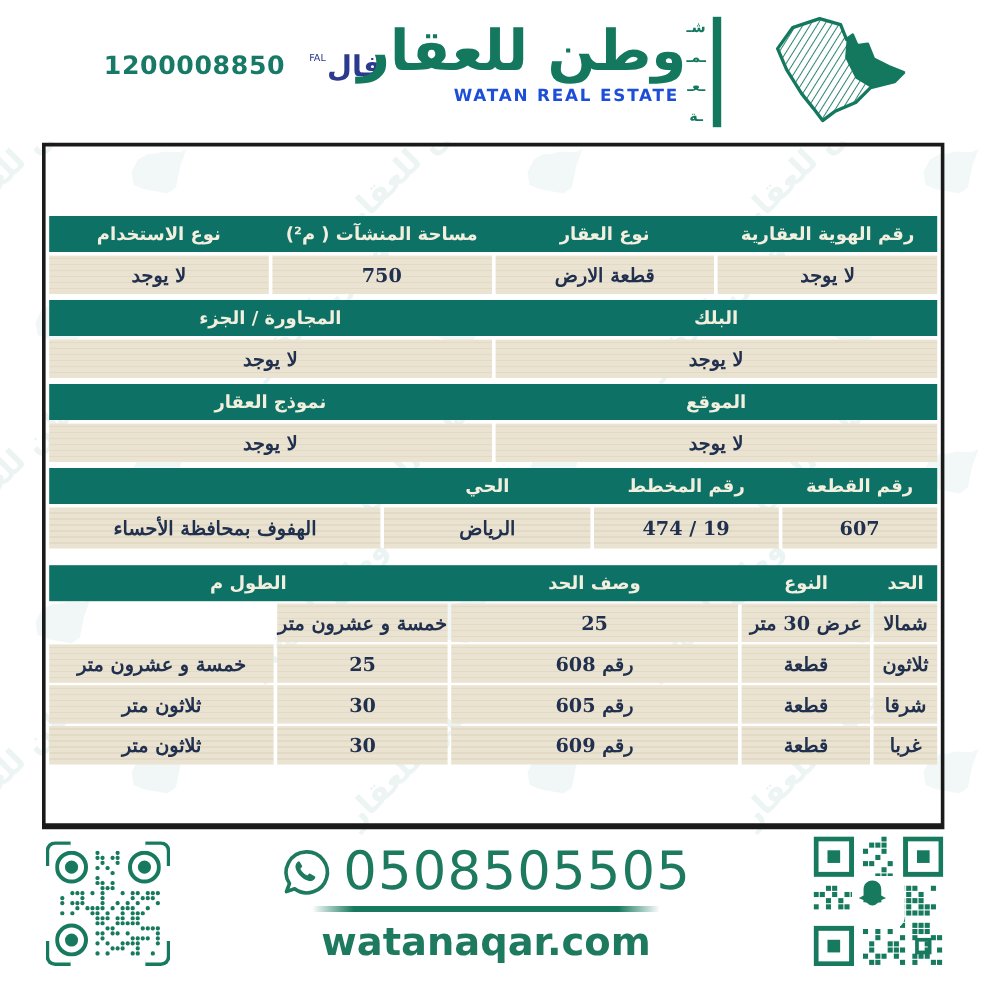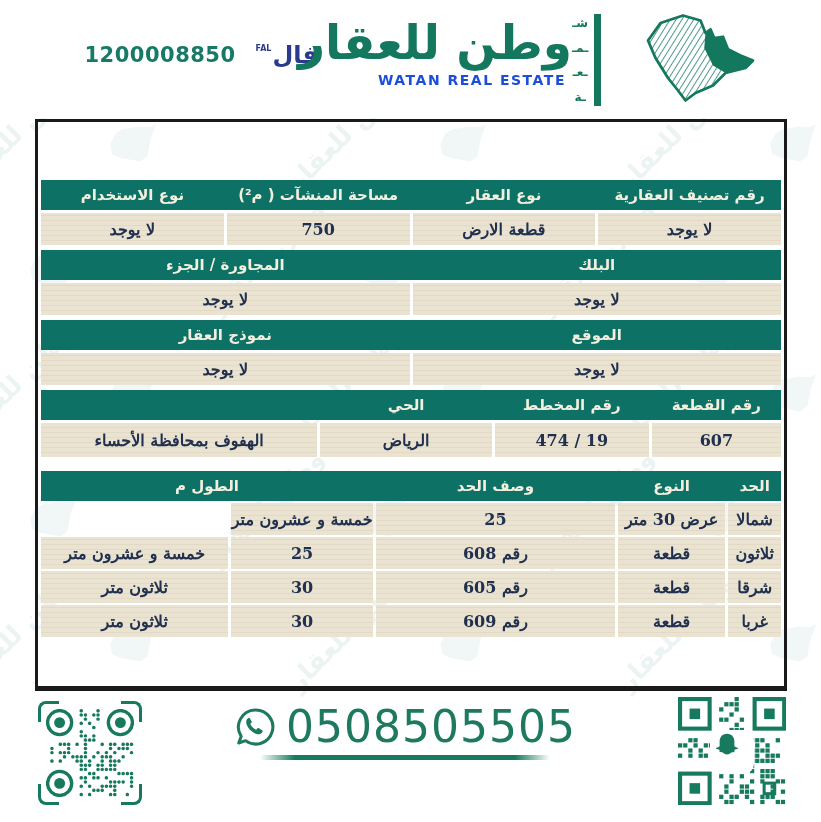--- a/index.html
+++ b/index.html
@@ -6,21 +6,21 @@
   body{
     width:821px;height:822px;position:relative;overflow:hidden;background:#ffffff;
     font-family:"DejaVu Sans","Liberation Sans",sans-serif;
   }
   
   .top-header{position:absolute;top:0;left:0;width:821px;height:118px;background:#fff;z-index:5;}
   .fal-block{position:absolute;left:118px;top:38px;width:200px;direction:ltr;}
   .fal-row{display:flex;align-items:center;justify-content:flex-end;gap:8px;height:34px;}
   .fal-num{color:#177a66;font-size:21px;font-weight:bold;letter-spacing:.5px;}
   .fal-wordmark{color:#2b3a8c;font-weight:bold;font-size:24px;line-height:1;display:flex;align-items:flex-start;direction:ltr;}
-  .fal-wordmark .fal-en{font-size:8px;margin-top:2px;margin-right:1px;font-weight:bold;color:#2b3a8c;padding-left:12px;}
+  .fal-wordmark .fal-en{font-size:8px;margin-top:2px;margin-right:1px;font-weight:normal;color:#2b3a8c;padding-left:12px;}
   .auth-logo{display:flex;align-items:center;gap:4px;direction:ltr;}
   .auth-text{display:flex;flex-direction:column;align-items:flex-end;line-height:1.25;}
   .auth-text span{font-size:5.5px;color:#2b3a8c;font-weight:bold;white-space:nowrap;}
   .auth-text .sep{width:100%;border-top:.5px solid #2b3a8c;margin:1px 0;}
   .wordmark{position:absolute;left:372px;top:16px;width:200px;text-align:center;}
   .wordmark-ar{color:#14785f;font-size:47px;font-weight:bold;line-height:1.15;white-space:nowrap;}
   .wordmark-en{color:#1d4ed8;font-size:14px;font-weight:bold;letter-spacing:1.5px;margin-top:2px;white-space:nowrap;}
   .brand-side{position:absolute;left:572px;top:14px;display:flex;direction:ltr;align-items:stretch;gap:6px;height:92px;}
   .side-word{display:flex;flex-direction:column;justify-content:space-between;align-items:center;color:#14785f;font-size:12px;font-weight:bold;padding:2px 0;}
   .side-bar{width:7px;background:#14785f;}
@@ -166,21 +166,21 @@
       <path d="M10,26 L20,12 L38,6 L52,10 L56,20 L60,17 L63,24 L70,23 L74,33 L84,38 L94,42 L88,48 L72,52 L62,62 L48,68 L40,74 L34,66 L26,56 L16,40 Z" fill="url(#hatch)" stroke="#14785f" stroke-width="2.2" stroke-linejoin="round"></path>
       <path d="M56,20 L60,17 L63,24 L70,23 L74,33 L84,38 L94,42 L88,48 L72,52 L62,46 L55,32 Z" fill="#14785f"></path>
     </svg>
   </div>
 </div>
 
 <div class="doc-box">
 
   <div class="tbl">
     <div class="hdr-row cols4">
-      <div class="hdr-cell">رقم تصنيف العقارية</div>
+      <div class="hdr-cell">رقم الهوية العقارية</div>
       <div class="hdr-cell">نوع العقار</div>
       <div class="hdr-cell">مساحة المنشآت ( م²)</div>
       <div class="hdr-cell">نوع الاستخدام</div>
     </div>
     <div class="val-row cols4">
       <div class="val-cell">لا يوجد</div>
       <div class="val-cell">قطعة الارض</div>
       <div class="val-cell num-ltr">750</div>
       <div class="val-cell">لا يوجد</div>
     </div>
@@ -394,20 +394,21 @@
 
   <div class="contact">
     <div class="phone-row">
       <svg width="42" height="42" viewBox="0 0 32 32">
         <path fill="none" stroke="#1d7a5f" stroke-width="2.3" stroke-linejoin="round" d="M16,3 A13,13 0 1 1 8.8,26.4 L3.6,28.2 L5.5,23.1 A13,13 0 0 1 16,3 Z"></path>
         <path fill="#1d7a5f" d="M11.2,9 c-1.1,0.5 -2.1,2 -1.9,3.7 c0.3,2.3 2,4.8 4.2,6.6 c1.7,1.4 4.1,2.5 5.9,2.2 c1.4,-0.2 2.4,-1.4 2.5,-2.4 c0,-0.3 -0.1,-0.5 -0.4,-0.7 l-2.8,-1.6 c-0.3,-0.2 -0.6,-0.1 -0.8,0.1 l-1,1.1 c-1.6,-0.5 -3.9,-2.7 -4.5,-4.3 l1,-1.1 c0.2,-0.2 0.3,-0.5 0.1,-0.8 l-1.5,-2.5 c-0.2,-0.3 -0.5,-0.4 -0.8,-0.3 Z"></path>
       </svg>
       <span class="phone-number">0508505505</span>
     </div>
     <div class="contact-divider"></div>
+    <div class="website">watanaqar.com</div>
   </div>
 
   <div class="qr-frame qr-right">
     <svg id="qr2" width="108" height="108" viewBox="0 0 84 84" fill="currentColor">
         <rect x="44" y="0" width="3.3" height="3.3" rx="0"></rect>
         <rect x="36" y="4" width="3.3" height="3.3" rx="0"></rect>
         <rect x="40" y="4" width="3.3" height="3.3" rx="0"></rect>
         <rect x="44" y="4" width="3.3" height="3.3" rx="0"></rect>
         <rect x="32" y="8" width="3.3" height="3.3" rx="0"></rect>
         <rect x="44" y="8" width="3.3" height="3.3" rx="0"></rect>

